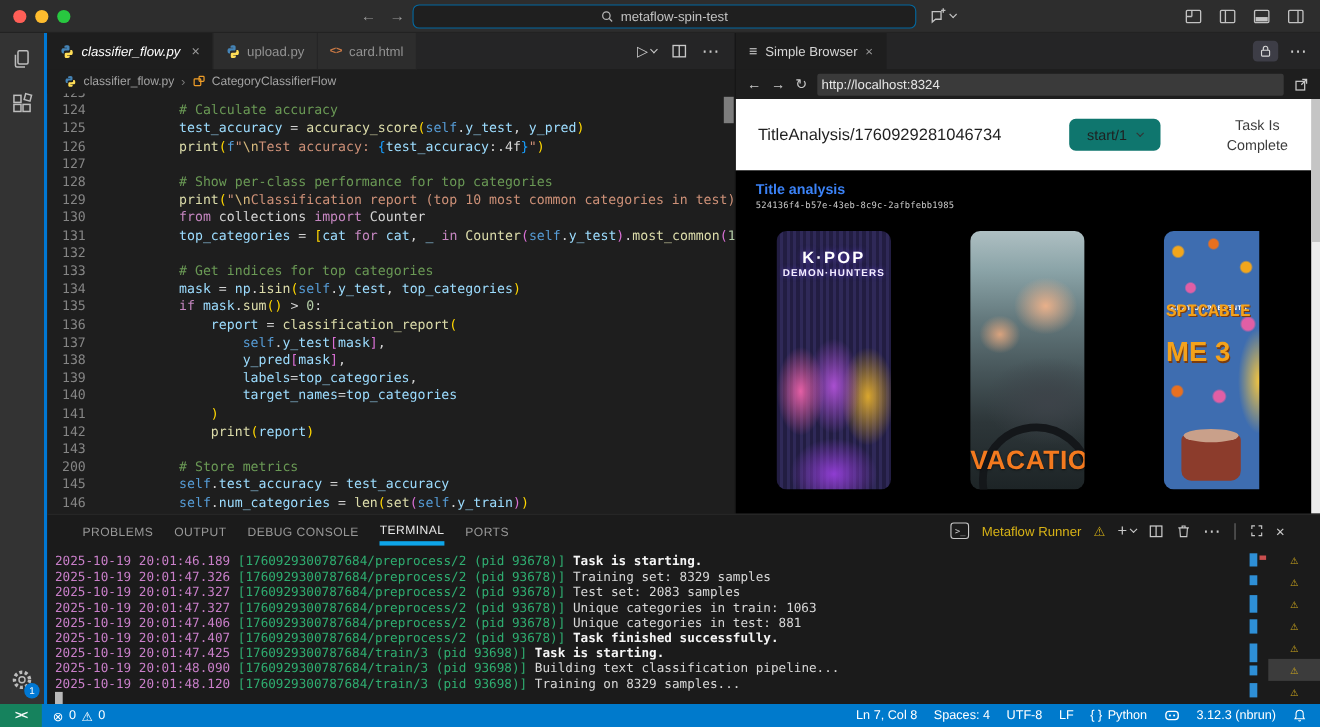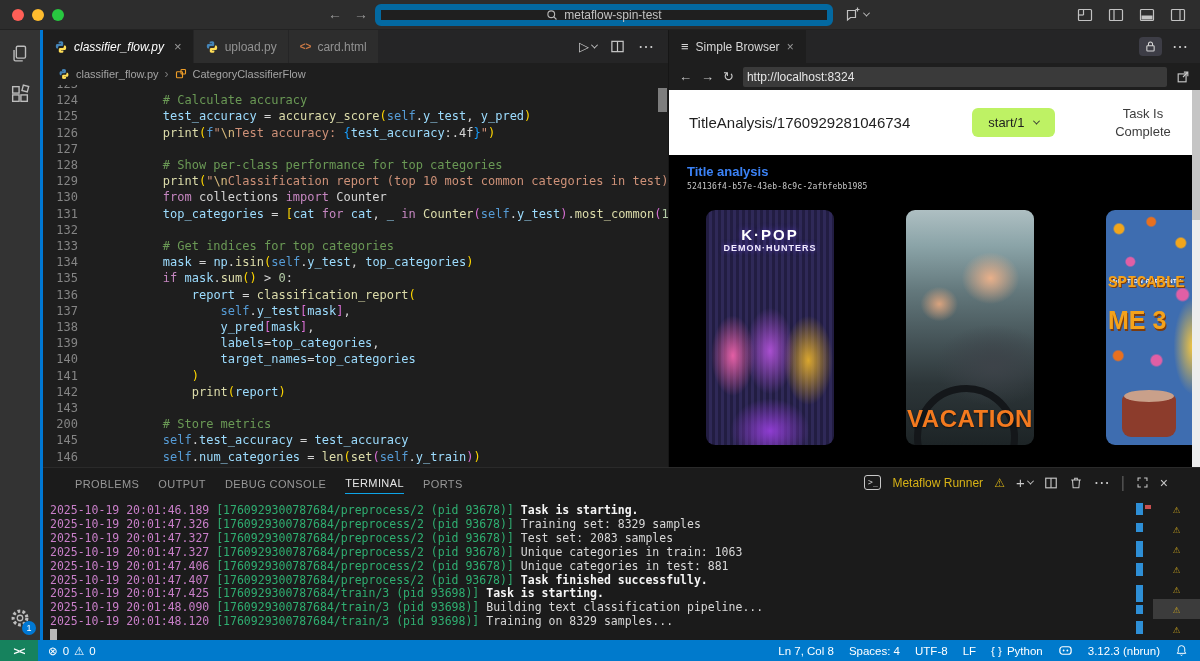--- a/index.html
+++ b/index.html
@@ -9,21 +9,21 @@
   .mono { font-family:"DejaVu Sans Mono", monospace; }
   svg { display:block; }
 
   
   .titlebar { position:absolute; left:0; top:0; width:1200px; height:30px; background:#2d2d2d;
               border-bottom:1px solid #222; }
   .traffic { position:absolute; left:12px; top:9px; display:flex; gap:8px; }
   .traffic i { width:12px; height:12px; border-radius:50%; display:block; }
   .nav-arrows { position:absolute; left:328px; top:6px; display:flex; gap:12px; color:#9b9b9b; font-size:14px; }
   .searchbox { position:absolute; left:375px; top:4px; width:458px; height:22px; background:#1f1f1f;
-               border:6px solid #0369a1; border-radius:6px; display:flex; align-items:center;
+               border:1px solid #0369a1; border-radius:6px; display:flex; align-items:center;
                justify-content:center; gap:6px; color:#c2c2c2; font-size:12px; }
   .tb-copilot { position:absolute; left:845px; top:6px; display:flex; align-items:center; gap:3px; color:#c2c2c2; }
   .tb-layout { position:absolute; right:14px; top:7px; display:flex; gap:15px; align-items:center; }
 
   .chev { display:inline-block; width:5px; height:5px; border-right:1.4px solid currentColor;
           border-bottom:1.4px solid currentColor; transform:rotate(45deg) translate(-1px,-1px); }
 
   
   .activitybar { position:absolute; left:0; top:30px; width:40px; height:610px; background:#333333; }
   .ab-icon { width:40px; height:40px; display:flex; align-items:center; justify-content:center; color:#bdbdbd; }
@@ -64,28 +64,28 @@
   .b-tab { height:33px; display:flex; align-items:center; gap:7px; padding:0 12px; background:#1e1e1e;
            color:#d6d6d6; font-size:12px; }
   .b-actions { margin-left:auto; display:flex; align-items:center; gap:10px; padding-right:12px; }
   .lock-btn { background:#3d3d46; border-radius:4px; padding:3px 5px; }
   .urlbar { height:27px; display:flex; align-items:center; gap:9px; padding:0 10px; background:#1e1e1e;
             color:#c8c8c8; font-size:13px; }
   .url-input { flex:1; height:20px; background:#3a3a3a; color:#e6e6e6; font-size:12px; display:flex;
                align-items:center; padding-left:4px; border-radius:2px; }
   .page-header { height:65px; background:#ffffff; display:flex; align-items:center; padding:0 20px; }
   .ph-title { font-size:15px; color:#1f1f1f; }
-  .step-pill { margin-left:62px; background:#bef264; border-radius:6px; padding:7px 16px; font-size:13px;
+  .step-pill { margin-left:62px; background:#0f766e; border-radius:6px; padding:7px 16px; font-size:13px;
                color:#1f1f1f; display:flex; align-items:center; gap:10px; cursor:pointer; }
   .ph-status { margin-left:auto; width:74px; text-align:center; font-size:13px; color:#3c3c3c; line-height:1.35; }
   .page-black { position:relative; height:312px; background:#000; padding:9px 0 0 18px; }
   .card-title { font-size:13px; font-weight:bold; color:#3b82f6; }
   .card-id { font-size:8px; color:#c9c9c9; margin-top:3px; letter-spacing:.2px; }
   .posters { position:absolute; left:37px; top:55px; display:flex; gap:72px; }
-  .poster { width:128px; height:235px; border-radius:9px; position:relative; overflow:hidden; flex:none; }
+  .poster { width:104px; height:235px; border-radius:9px; position:relative; overflow:hidden; flex:none; }
   .poster-kpop { background:
       radial-gradient(55px 45px at 50% 94%, rgba(148,62,216,.95), rgba(148,62,216,0) 72%),
       radial-gradient(30px 56px at 21% 62%, #e45fa5, rgba(228,95,165,0) 72%),
       radial-gradient(34px 60px at 50% 60%, #a94fd0, rgba(169,79,208,0) 72%),
       radial-gradient(34px 62px at 80% 64%, #d9a62e, rgba(217,166,46,0) 72%),
       repeating-linear-gradient(90deg,#221d42 0 3px,#2f2958 3px 6px); }
   .kpop-t1 { position:absolute; top:16px; width:100%; text-align:center; color:#fff; font-weight:900;
              font-size:15px; letter-spacing:2px; text-shadow:0 0 6px rgba(90,60,200,.9); }
   .kpop-t2 { position:absolute; top:33px; width:100%; text-align:center; color:#f2ecff; font-weight:800;
              font-size:9px; letter-spacing:1px; text-shadow:0 0 5px rgba(90,60,200,.9); }
@@ -119,21 +119,21 @@
   .bongo::before { content:""; position:absolute; left:2px; top:-5px; width:50px; height:12px;
                    border-radius:50%; background:#c9a08a; }
   .b-scrollbar { position:absolute; right:0; top:60px; width:8px; height:377px; background:#ededed; }
   .b-thumb { width:8px; height:130px; background:#c5c5c5; }
 
   
   .panel { position:absolute; left:43px; top:467px; width:1157px; height:173px; background:#1b1b1b;
            border-top:1px solid #2a2a2a; }
   .p-header { height:29px; display:flex; align-items:center; gap:19px; padding:0 32px; }
   .p-tab { font-size:11px; letter-spacing:.4px; color:#989898; padding:6px 0 4px; cursor:pointer; }
-  .p-tab.active { color:#e7e7e7; border-bottom:1px solid #0ea5e9;text-align:center; }
+  .p-tab.active { color:#e7e7e7; border-bottom:4px solid #0ea5e9;text-align:center; }
   .p-actions { margin-left:auto; display:flex; align-items:center; gap:11px; color:#c8c8c8; }
   .term-badge { width:17px; height:15px; border:1px solid #c8c8c8; border-radius:3px; font-size:8px;
                 display:flex; align-items:center; justify-content:center; font-family:"DejaVu Sans Mono",monospace; }
   .runner-label { color:#d7b216; font-size:12px; }
   .warn-gold { color:#d7b216; font-size:12px; }
   .p-divider { color:#5a5a5a; }
   .p-body { position:relative; height:143px; font-family:"DejaVu Sans Mono",monospace; font-size:11.5px; }
   .term-lines { padding:7px 0 0 7px; line-height:13.9px; white-space:pre; }
   .t-ts { color:#c97fc9; }
   .t-tag { color:#2fae71; }

